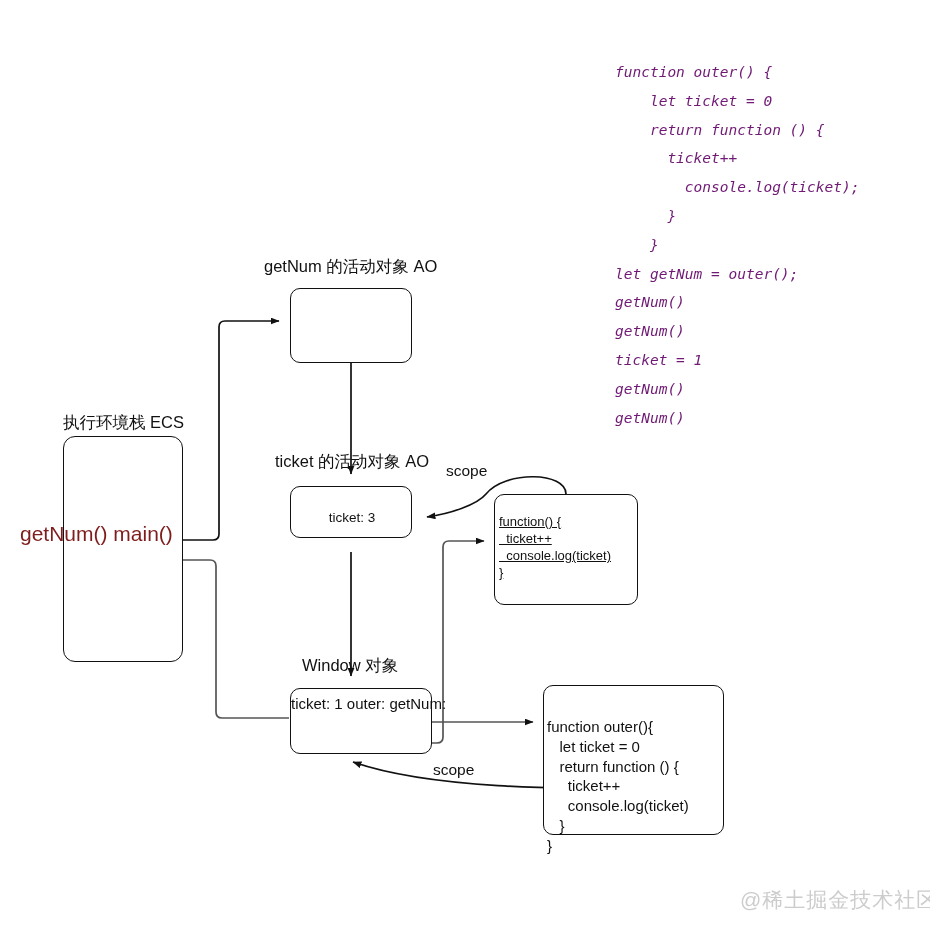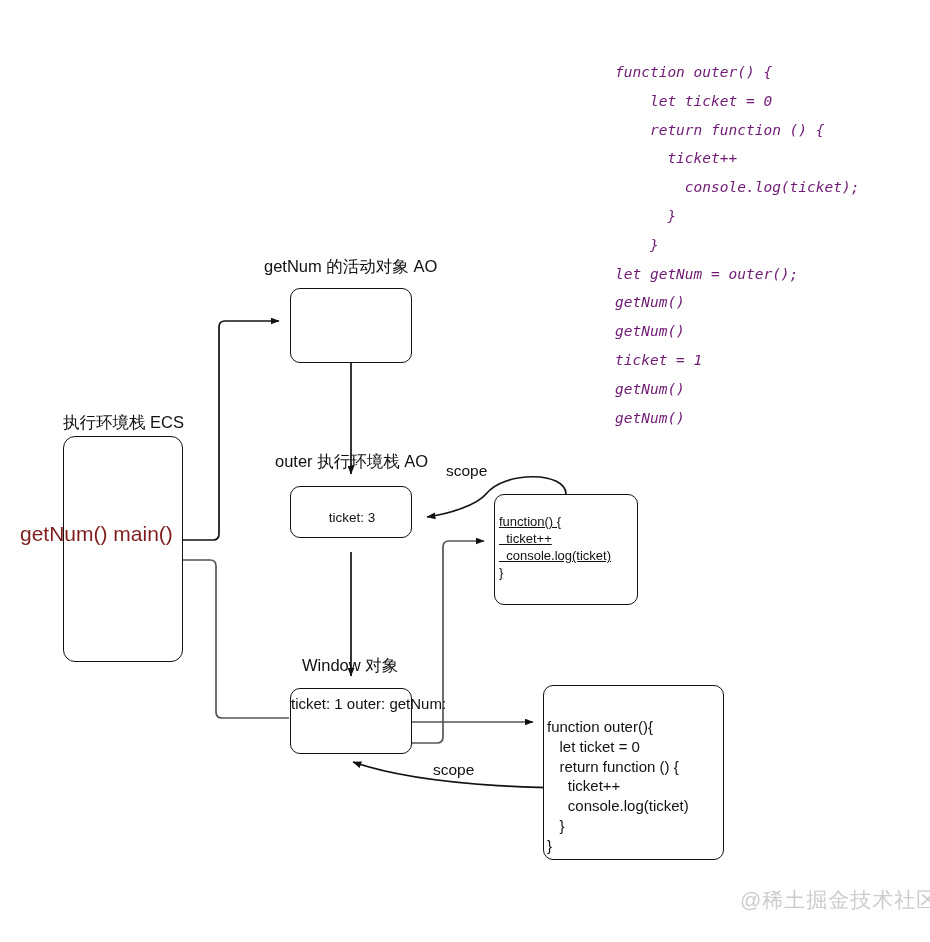--- a/index.html
+++ b/index.html
@@ -133,40 +133,40 @@
   <div class="caption" style="left:63px; top:396px; font-size:16.5px;margin-top:16px;">执行环境栈 ECS</div>
   <div class="node" style="left:63px; top:436px; width:120px; height:226px; border-radius:12px;"></div>
   <div class="stack-labels" style="left:20px; top:522px; width:151px; font-size:21px;">getNum()
 main()</div>
 
   <div class="caption" style="left:264px; top:256px; font-size:16.5px;">getNum 的活动对象 AO</div>
   <div class="node" style="left:290px; top:288px; width:122px; height:75px;">
     <div class="kv" style="left:0; top:28px; width:122px; font-size:13px;"></div>
   </div>
 
-  <div class="caption" style="left:275px; top:451px; font-size:16.5px;">outer 执行环境栈 AO</div>
+  <div class="caption" style="left:275px; top:451px; font-size:16.5px;">ticket 的活动对象 AO</div>
   <div class="node" style="left:290px; top:486px; width:122px; height:52px;">
     <div class="kv" style="left:0; top:23px; width:122px; font-size:13.5px;">ticket:  3</div>
   </div>
 
   <div class="caption" style="left:302px; top:655px; font-size:16.5px;">Window 对象</div>
-  <div class="node" style="left:290px; top:688px; width:122px; height:66px;">
+  <div class="node" style="left:290px; top:688px; width:142px; height:66px;">
     <div class="kv-right" style="left:0; top:6px; width:104px; font-size:15px;">ticket: 1
 outer:
 getNum:</div>
   </div>
 
   <div class="node" style="left:494px; top:494px; width:144px; height:111px;">
     <div class="boxcode" style="left:4px; top:18px; font-size:13px;text-decoration:underline;">function() {
   ticket++
   console.log(ticket)
 }</div>
   </div>
 
-  <div class="node" style="left:543px; top:685px; width:181px; height:175px;">
+  <div class="node" style="left:543px; top:685px; width:181px; height:150px;">
     <div class="boxcode" style="left:3px; top:31px; font-size:15px;">function outer(){
    let ticket = 0
    return function () {
      ticket++
      console.log(ticket)
    }
 }</div>
   </div>
 
   <div class="edge-label" style="left:446px; top:462px; font-size:15.5px;">scope</div>

